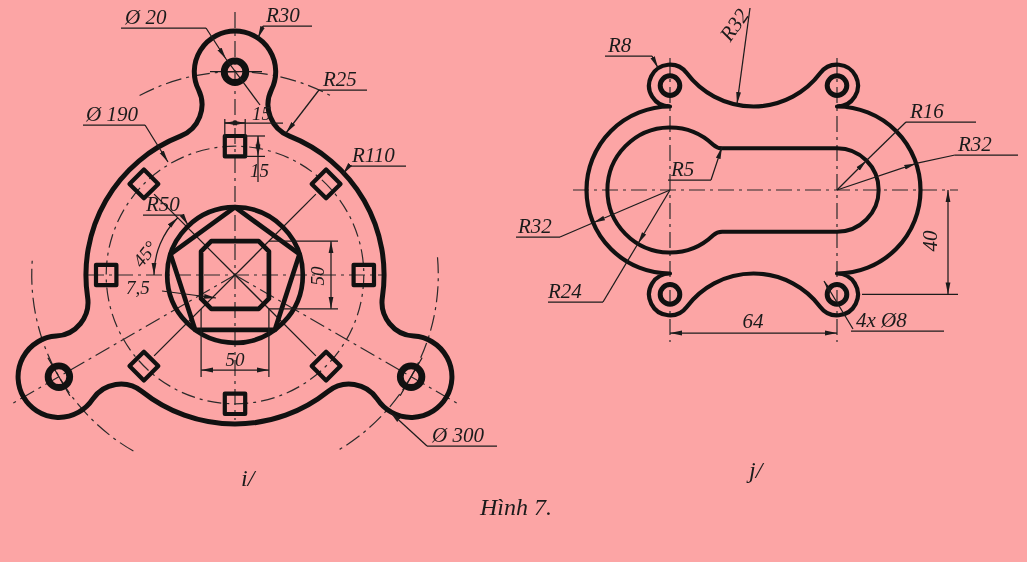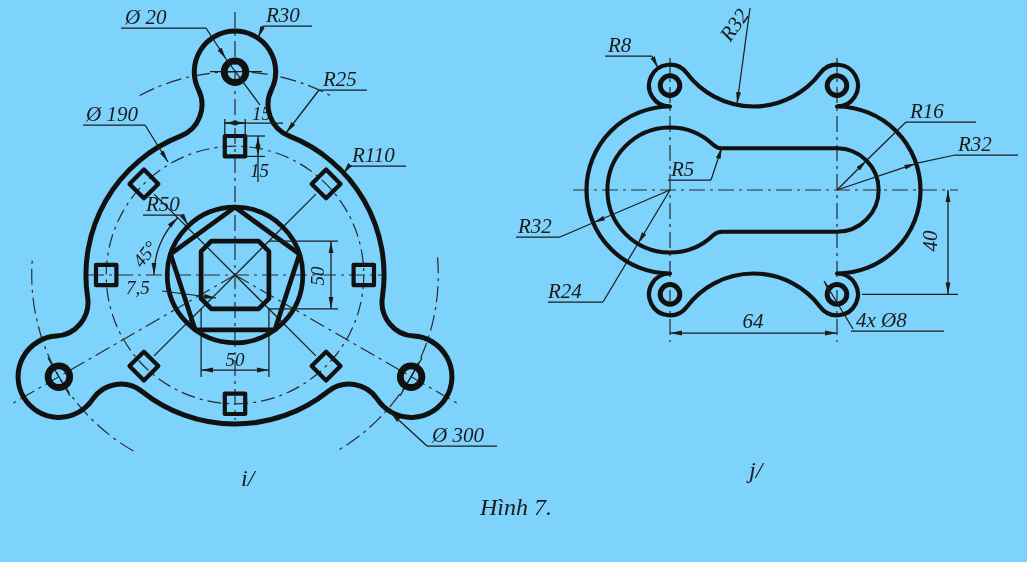--- a/index.html
+++ b/index.html
@@ -1,16 +1,16 @@
 <!DOCTYPE html>
 <html><head>
 <meta charset="utf-8">
 <style>
   html,body{margin:0;padding:0;background:#ffffff;}
-  .stage{position:relative;width:1027px;height:562px;background:#7dd3fc;overflow:hidden;}
+  .stage{position:relative;width:1027px;height:562px;background:#fca5a5;overflow:hidden;}
   svg{display:block;}
   .thick{fill:none;stroke:#111;stroke-linejoin:round;stroke-linecap:round;}
   .thin{fill:none;stroke:#1c1c1c;stroke-width:1.25;}
   .cl{fill:none;stroke:#2a2a2a;stroke-width:1.2;stroke-dasharray:16 5 3 5;}
   .dash95{stroke-dasharray:14 5 3 5;}
   text{font-family:"Liberation Serif","DejaVu Serif",serif;font-style:italic;fill:#1b1b1b;}
   .lbl{font-size:21px;}
   .sm{font-size:19px;}
   .cap{font-size:24px;}
 </style>

